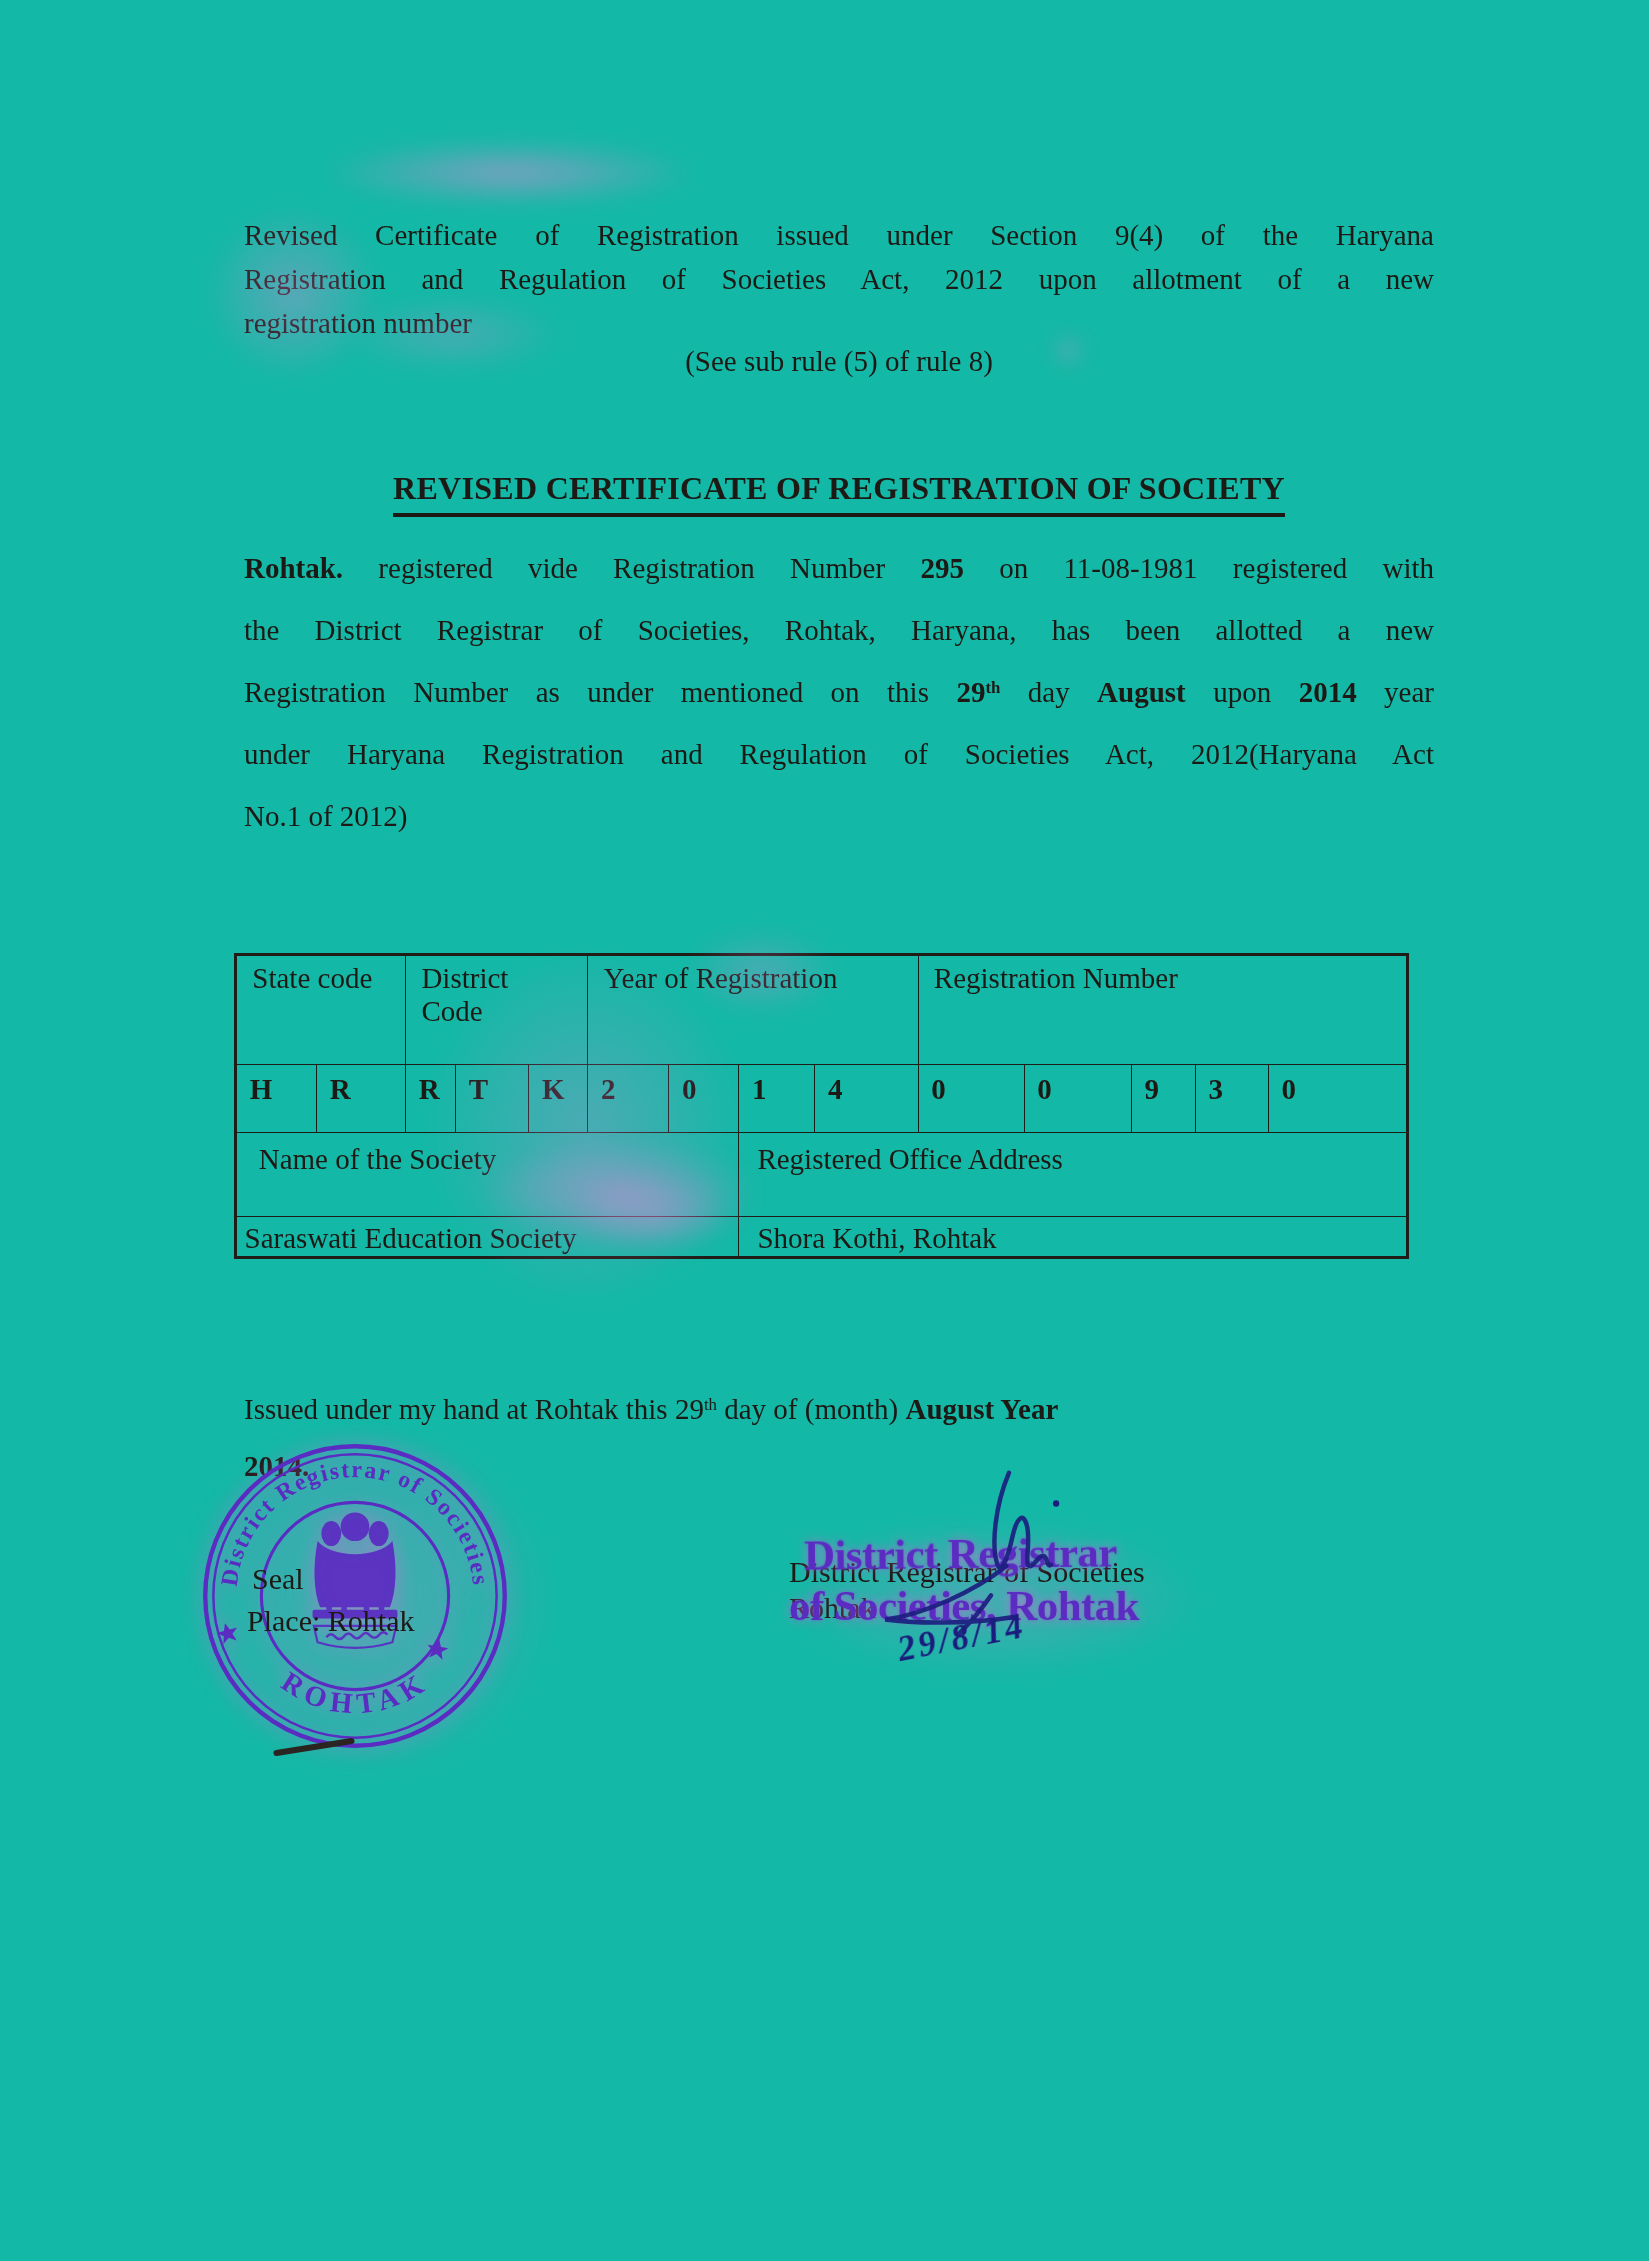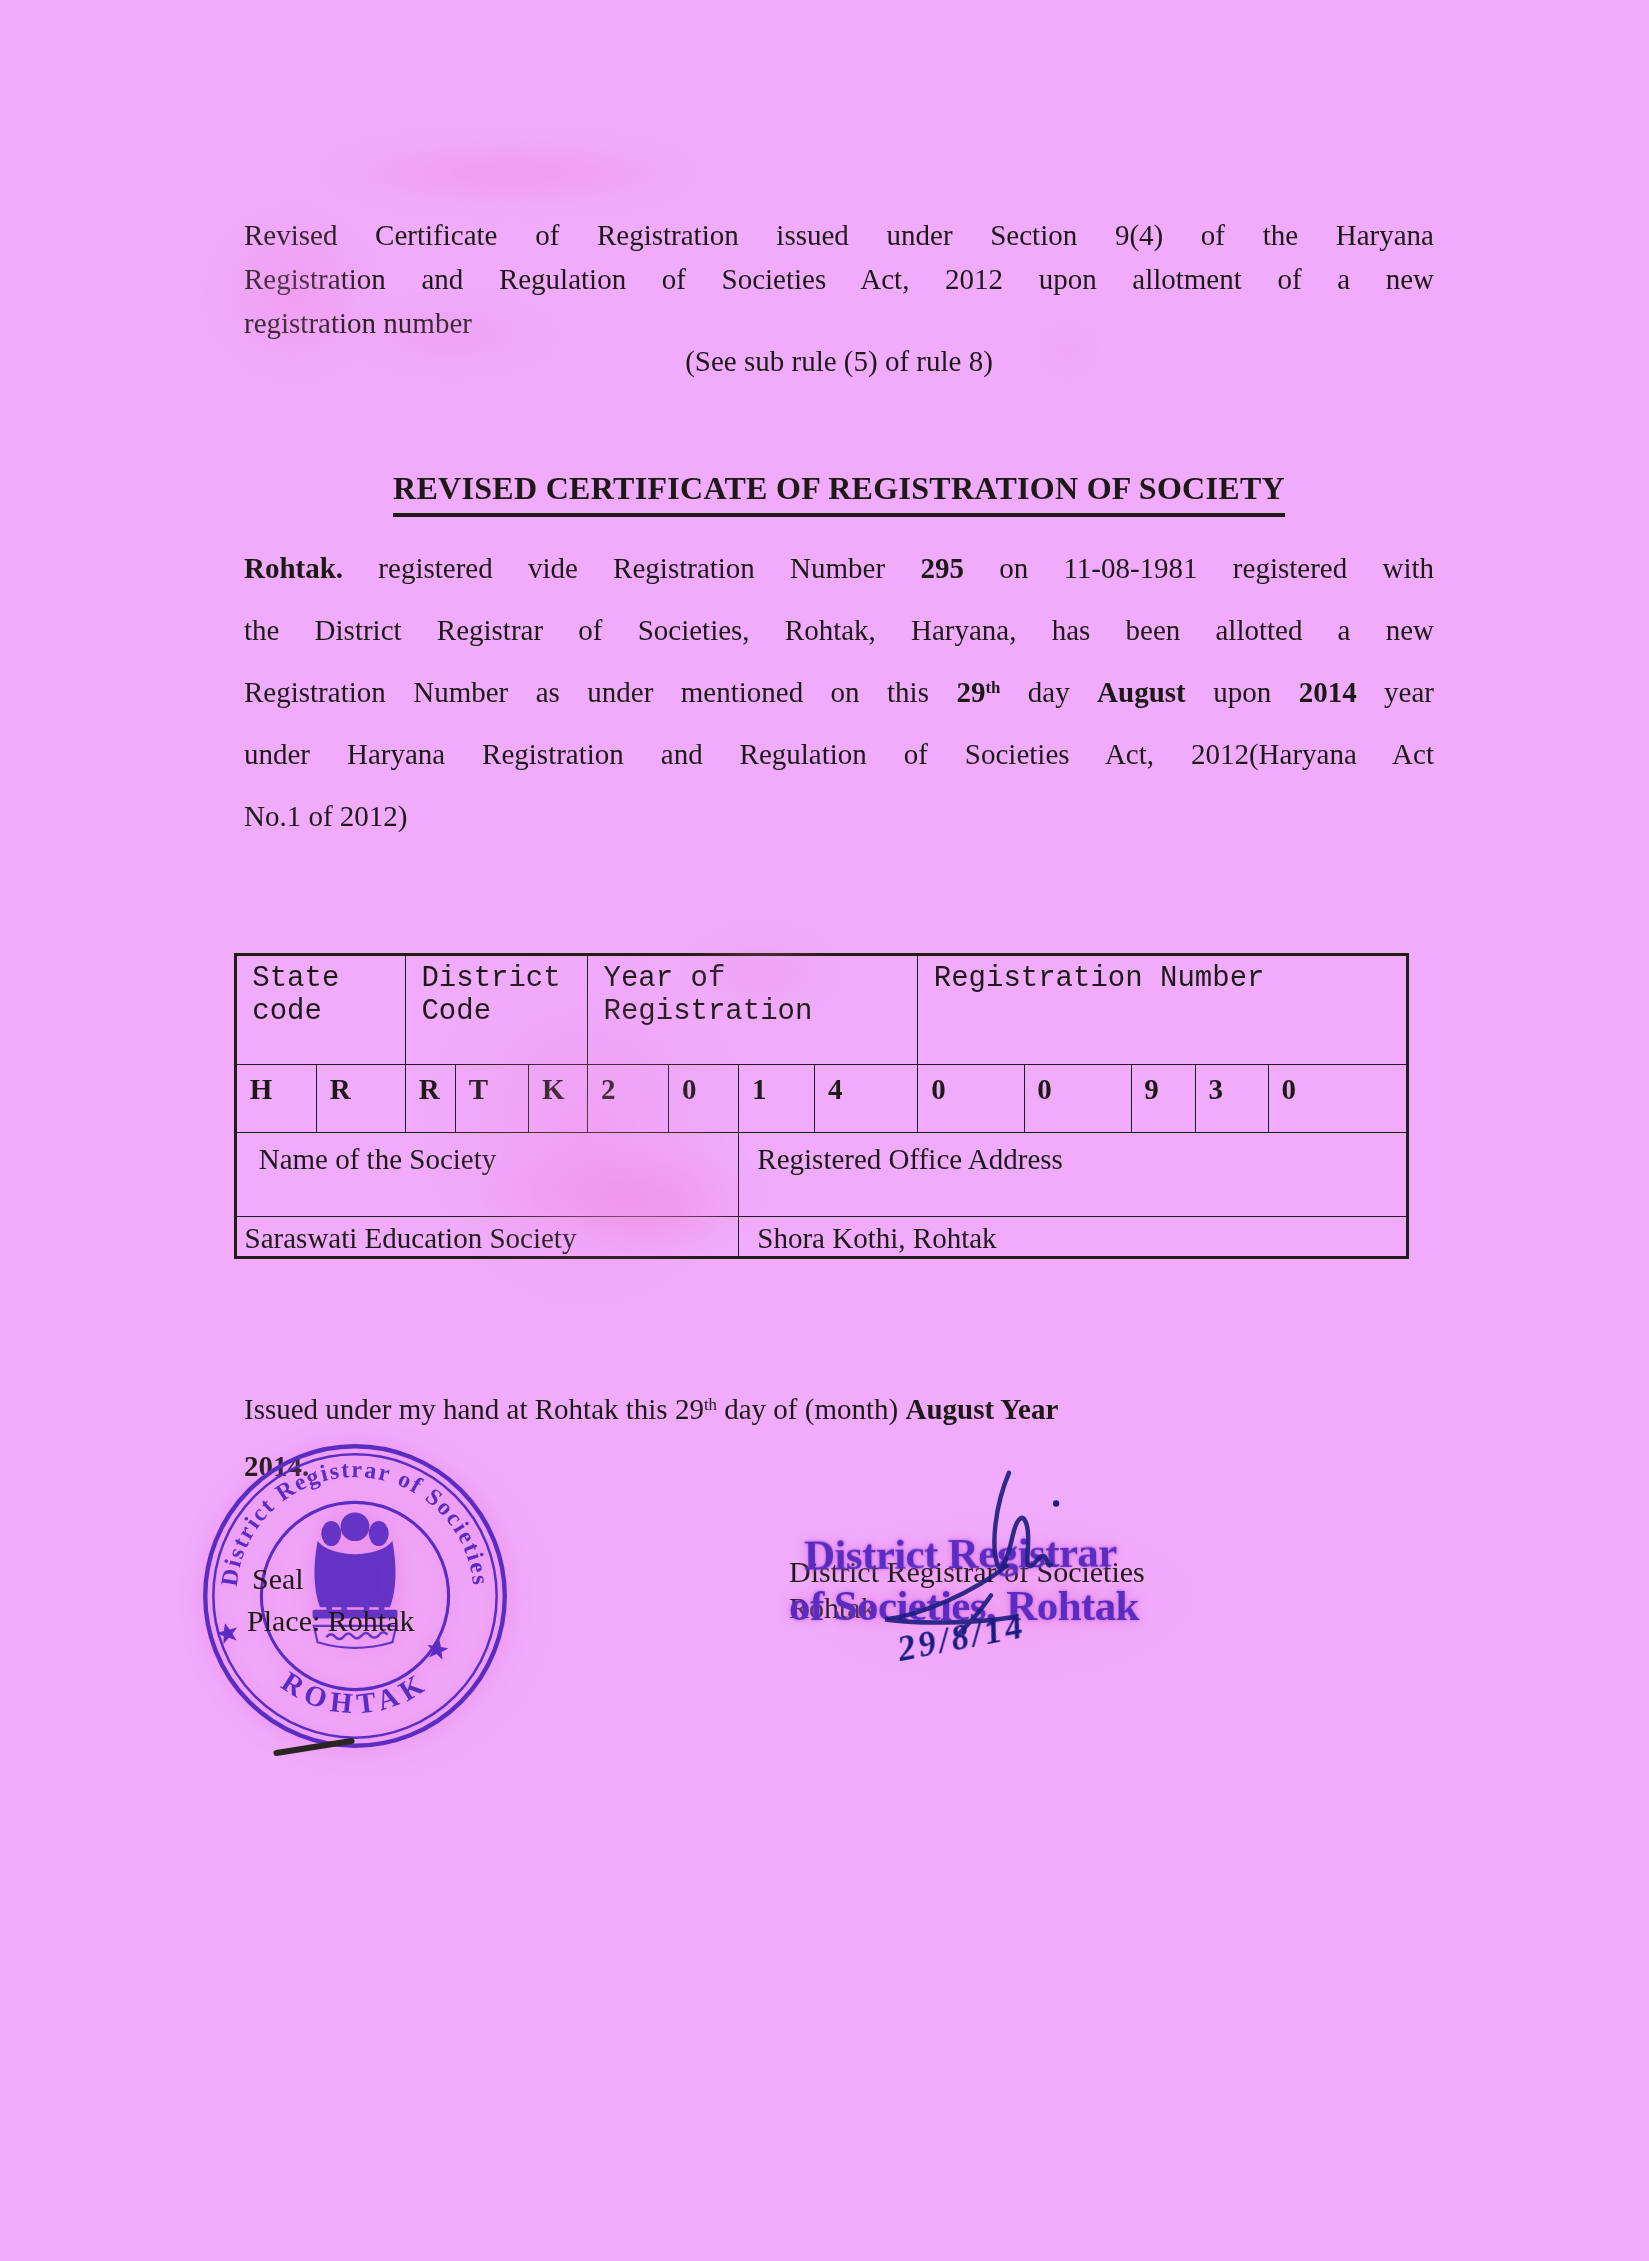--- a/index.html
+++ b/index.html
@@ -5,21 +5,21 @@
   :root {
     --color-ink: #1d1915;
     --color-stamp: #5a2cc2;
     --color-magenta: #e268dc;
     --color-signature: #1b1d7e;
     --color-smudge: #ef86dd;
   }
   html,body { margin:0; padding:0; background:#e8e8e8; }
   .page {
     position:relative; width:1649px; height:2261px;
-    background:#f0abfc; overflow:hidden;
+    background:#14b8a6; overflow:hidden;
     font-family:"Liberation Serif", serif;
     color:var(--color-ink);
   }
   svg { font-family:"Liberation Serif", serif; }
 
   
   .intro { position:absolute; left:244px; top:213px; width:1190px; font-size:29px; }
   .intro .line { line-height:44px; }
   .j { text-align:justify; text-align-last:justify; }
   .indent { padding-left:81px; }
@@ -34,21 +34,21 @@
   .b { font-weight:bold; }
   .sup { font-size:.58em; position:relative; top:-.55em; }
 
   
   .regtable {
     position:absolute; left:234px; top:953px; width:1175px;
     border-collapse:collapse; table-layout:fixed; font-size:29px;
     border:3.2px solid #201c17;
   }
   .regtable td { border:1.9px solid #201c17; vertical-align:top; box-sizing:border-box; overflow:hidden; }
-  .hrow td { height:110px; padding:6.4px 0 0 15.3px;font-family:Liberation Mono, monospace; }
+  .hrow td { height:110px; padding:6.4px 0 0 15.3px; }
   .hrow .blk { display:block; }
   .hrow .blk + .blk { }
   .crow td { height:68px; font-weight:bold; padding:7.6px 0 0 12.7px; }
   .lrow td { height:84px; padding:10.2px 0 0 21.7px;margin-top:8px; }
   .vrow td { height:41px; font-weight:normal; padding:5.1px 0 0 7.6px; }
   .vrow td.addr, .lrow td.addr { padding-left:18px; }
 
   .issued { position:absolute; left:244px; top:1383px; width:1190px; font-size:29px; }
   .issued .line { line-height:52px; white-space:pre-wrap; }
 

